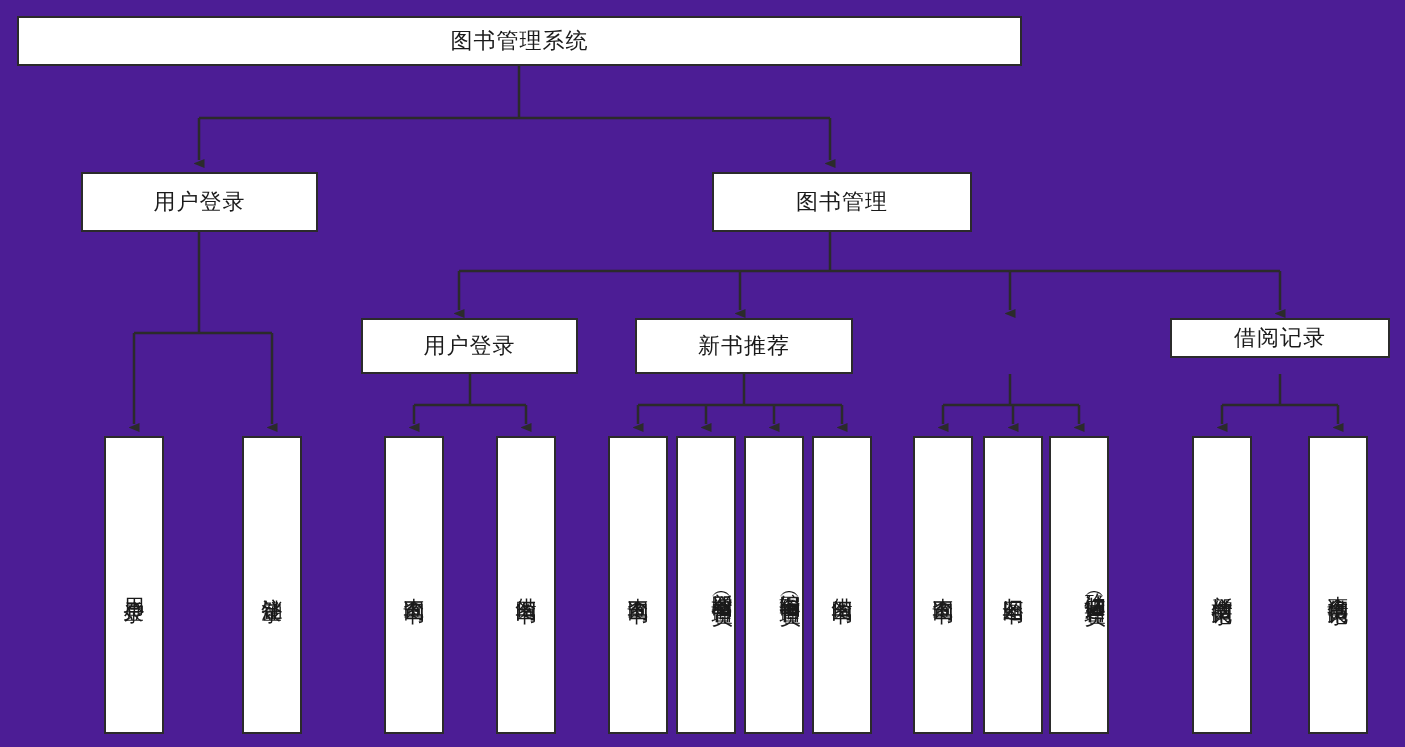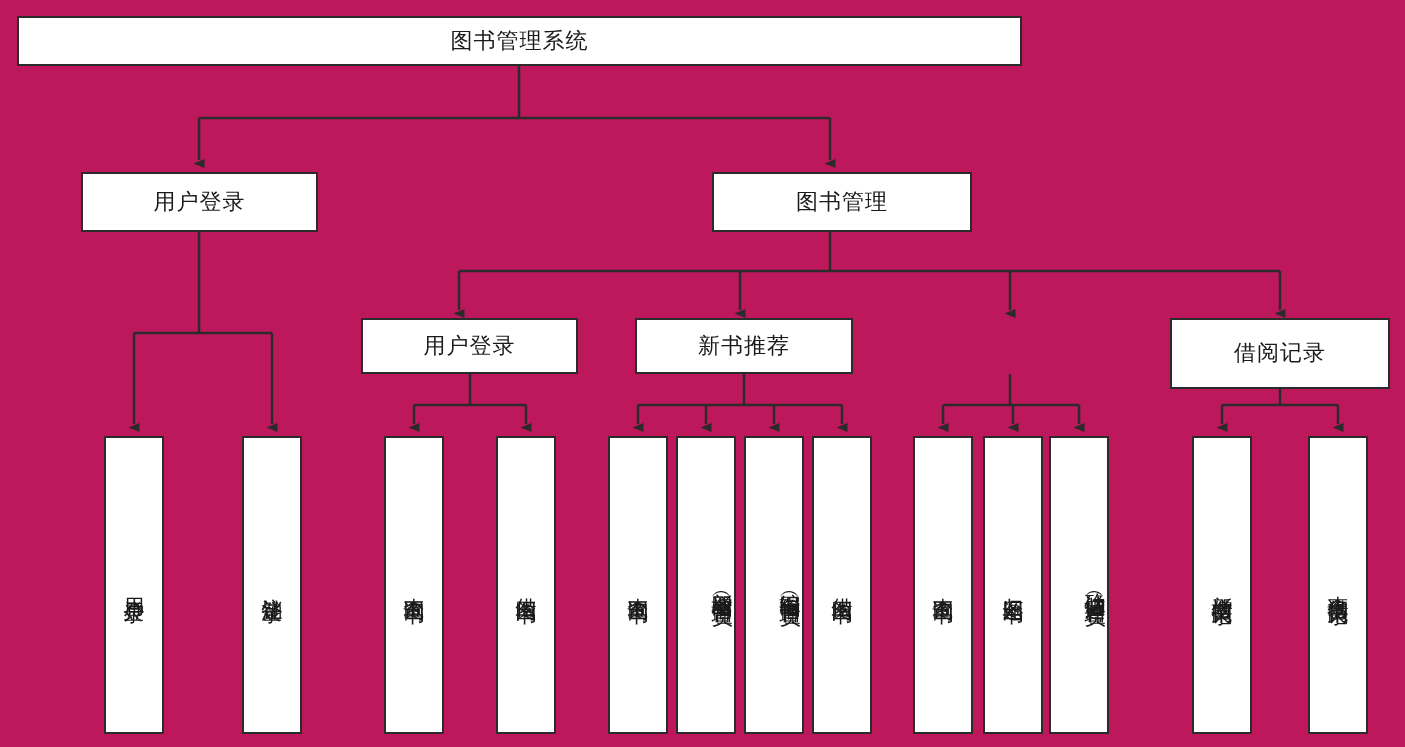--- a/index.html
+++ b/index.html
@@ -7,21 +7,21 @@
     padding: 0;
     background: #ffffff;
   }
   body {
     font-family: "DejaVu Sans", "Liberation Sans", sans-serif;
   }
   #canvas {
     position: relative;
     width: 1405px;
     height: 747px;
-    background: #be185d;
+    background: #4c1d95;
     overflow: hidden;
   }
   #edges {
     position: absolute;
     left: 0;
     top: 0;
     width: 1405px;
     height: 747px;
   }
   .node {
@@ -131,21 +131,21 @@
   <div class="node node-h" style="left:712px; top:172px; width:260px; height:60px;font-family:Liberation Serif, serif;">
     <span>图书管理</span>
   </div>
 
   <div class="node node-h" style="left:361px; top:318px; width:217px; height:56px;">
     <span>用户登录</span>
   </div>
   <div class="node node-h" style="left:635px; top:318px; width:218px; height:56px;">
     <span>新书推荐</span>
   </div>
-  <div class="node node-h" style="left:1170px; top:318px; width:220px; height:71px;">
+  <div class="node node-h" style="left:1170px; top:318px; width:220px; height:40px;">
     <span>借阅记录</span>
   </div>
 
   <div class="node node-v mid" style="left:104px; top:436px; width:60px; height:298px;">
     <span>用户登录</span>
   </div>
   <div class="node node-v mid" style="left:242px; top:436px; width:60px; height:298px;">
     <span>注销登录</span>
   </div>
 

